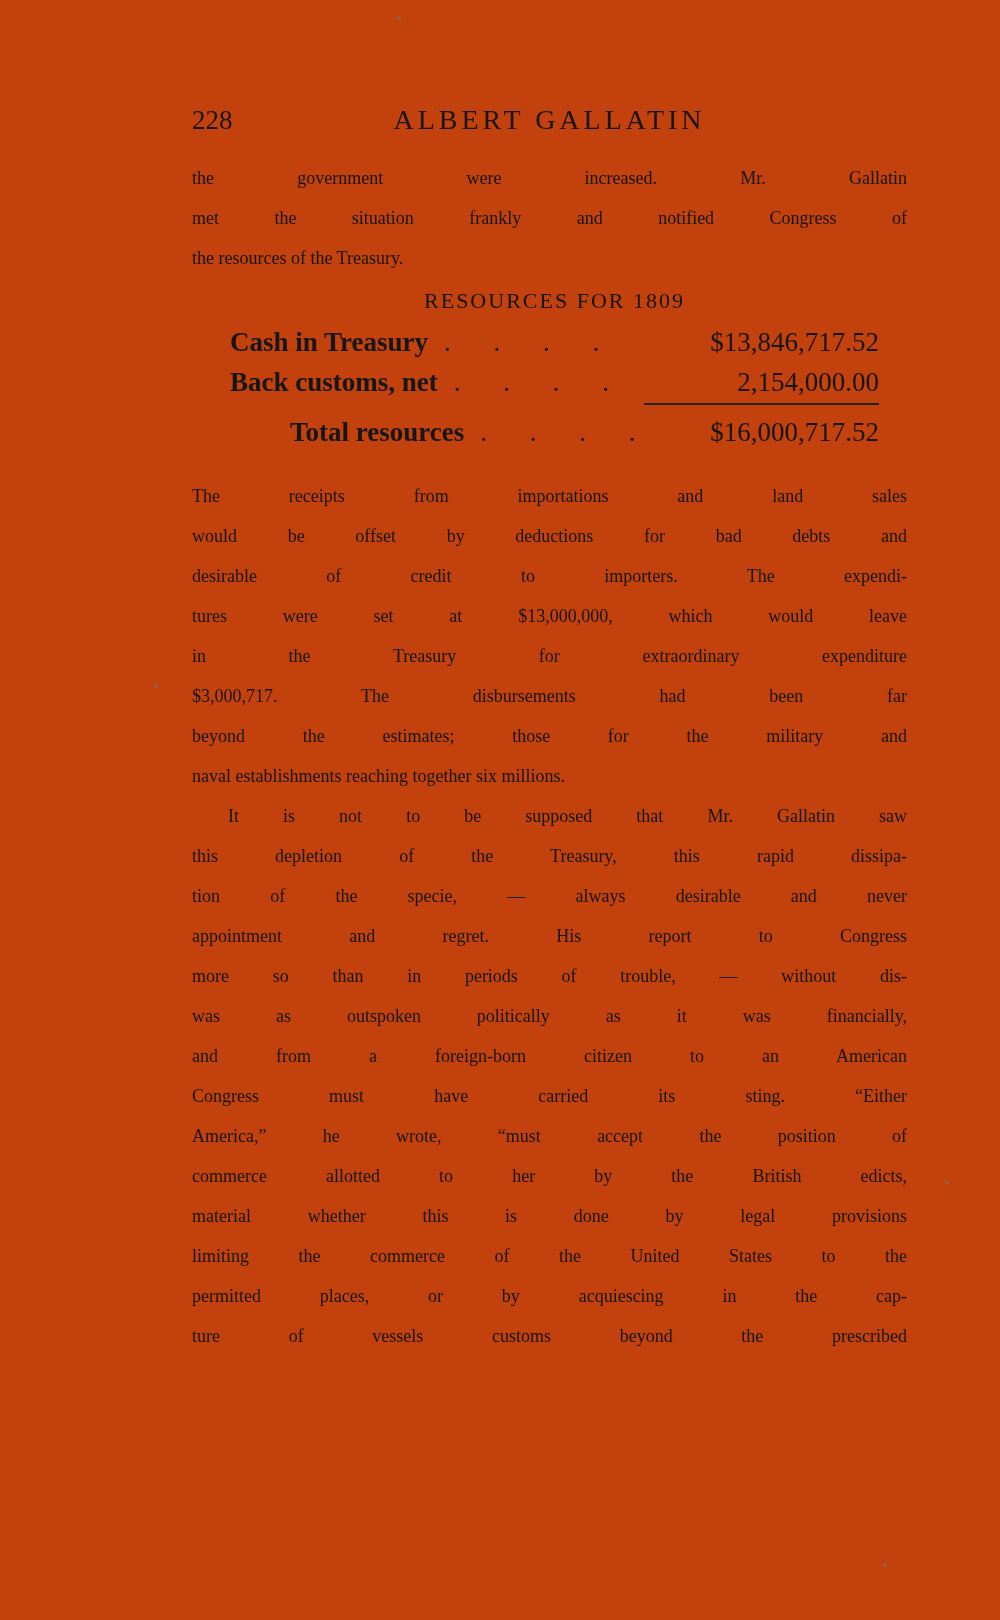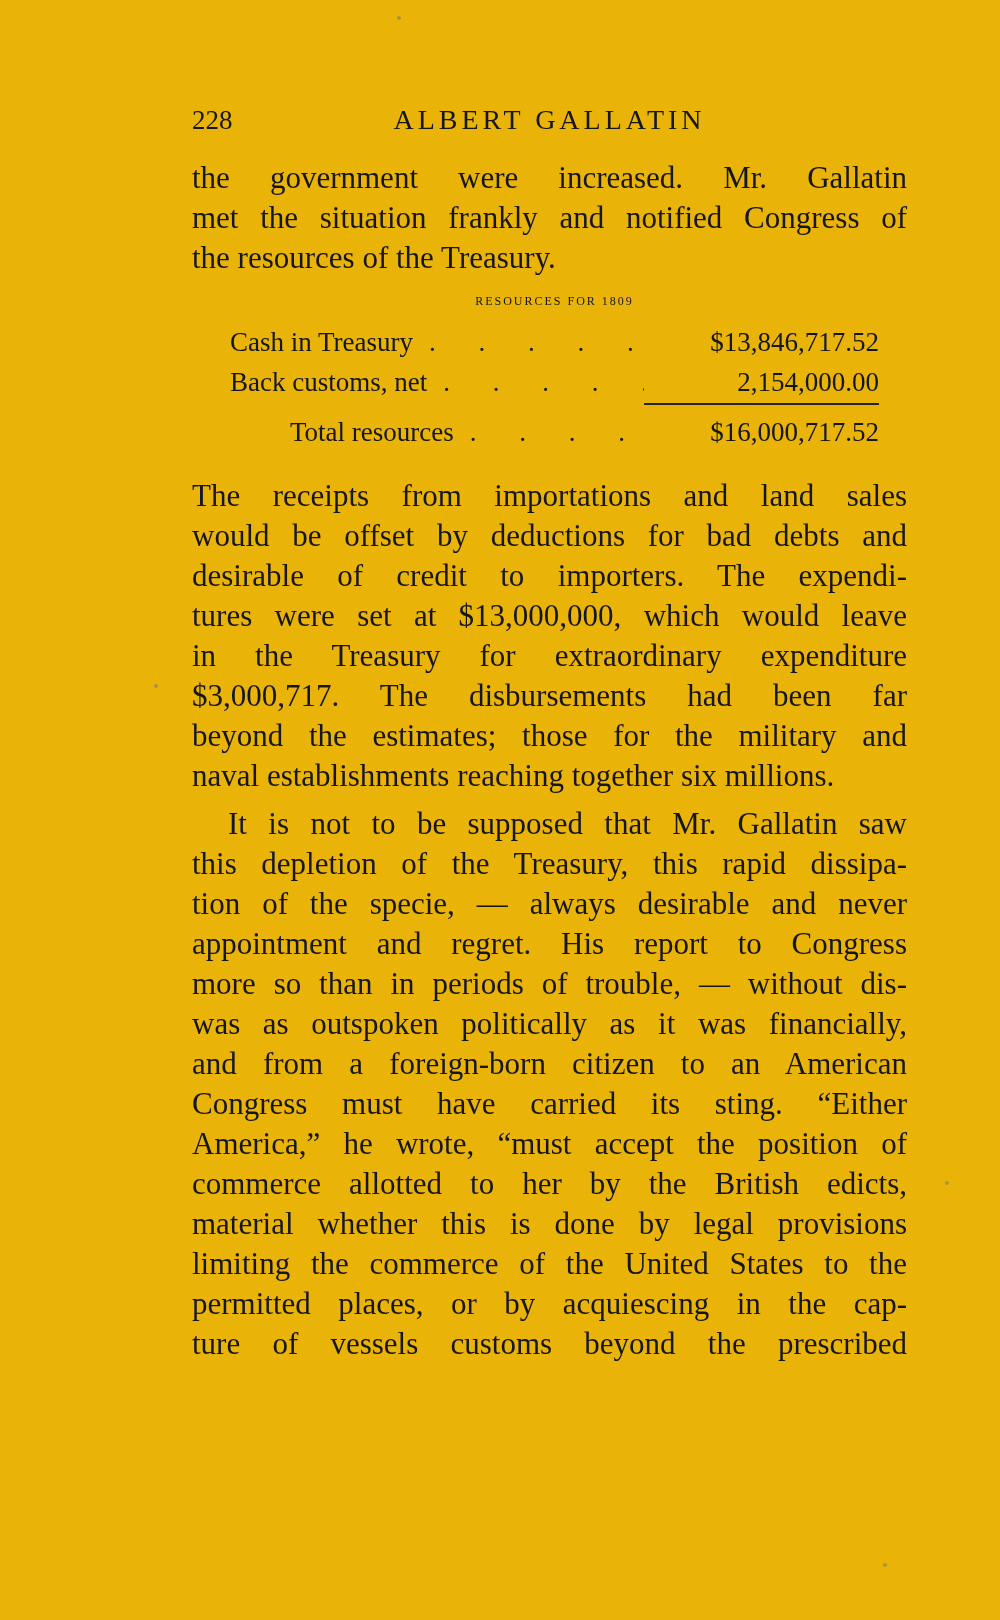--- a/index.html
+++ b/index.html
@@ -12,21 +12,21 @@
     background: #ffffff;
     font-family: "Liberation Serif", "DejaVu Serif", serif;
     color: #161616;
     position: relative;
     overflow: hidden;
   }
   .page {
     position: absolute;
     left: 0; top: 0;
     width: 1000px; height: 1620px;
-    background: #eab308;
+    background: #c2410c;
   }
   .content {
     position: absolute;
     left: 192px;
     top: 100px;
     width: 715px;
   }
   .pagehead {
     position: relative;
     height: 40px;
@@ -40,54 +40,53 @@
   }
   .runhead {
     width: 100%;
     text-align: center;
     font-size: 28px;
     line-height: 40px;
     letter-spacing: 4px;
     white-space: nowrap;
   }
   .para {
-    font-size: 31px;
+    font-size: 18px;
     line-height: 40px;
   }
   .line {
     text-align: justify;
     text-align-last: justify;
     white-space: normal;
   }
   .line.lastline {
     text-align-last: left;
   }
   .line.firstline {
     text-indent: 36px;
-    margin-top: 8px;
   }
   .rtable {
     margin: 10px 0 24px 38px;
     padding-right: 28px;
   }
   .tbl-title {
     text-align: center;
-    font-size: 12px;
+    font-size: 22px;
     line-height: 26px;
     letter-spacing: 2px;
     margin-bottom: 8px;
     white-space: nowrap;
   }
   .trow {
     display: flex;
     align-items: baseline;
     font-size: 27px;
     line-height: 40px;
   }
-  .trow .lbl { white-space: nowrap; }
+  .trow .lbl { white-space: nowrap; font-weight: bold; }
   .trow .dots {
     flex: 1;
     overflow: hidden;
     white-space: nowrap;
     padding: 0 14px 0 16px;
     word-spacing: 36px;
   }
   .trow .val {
     white-space: nowrap;
     text-align: right;

